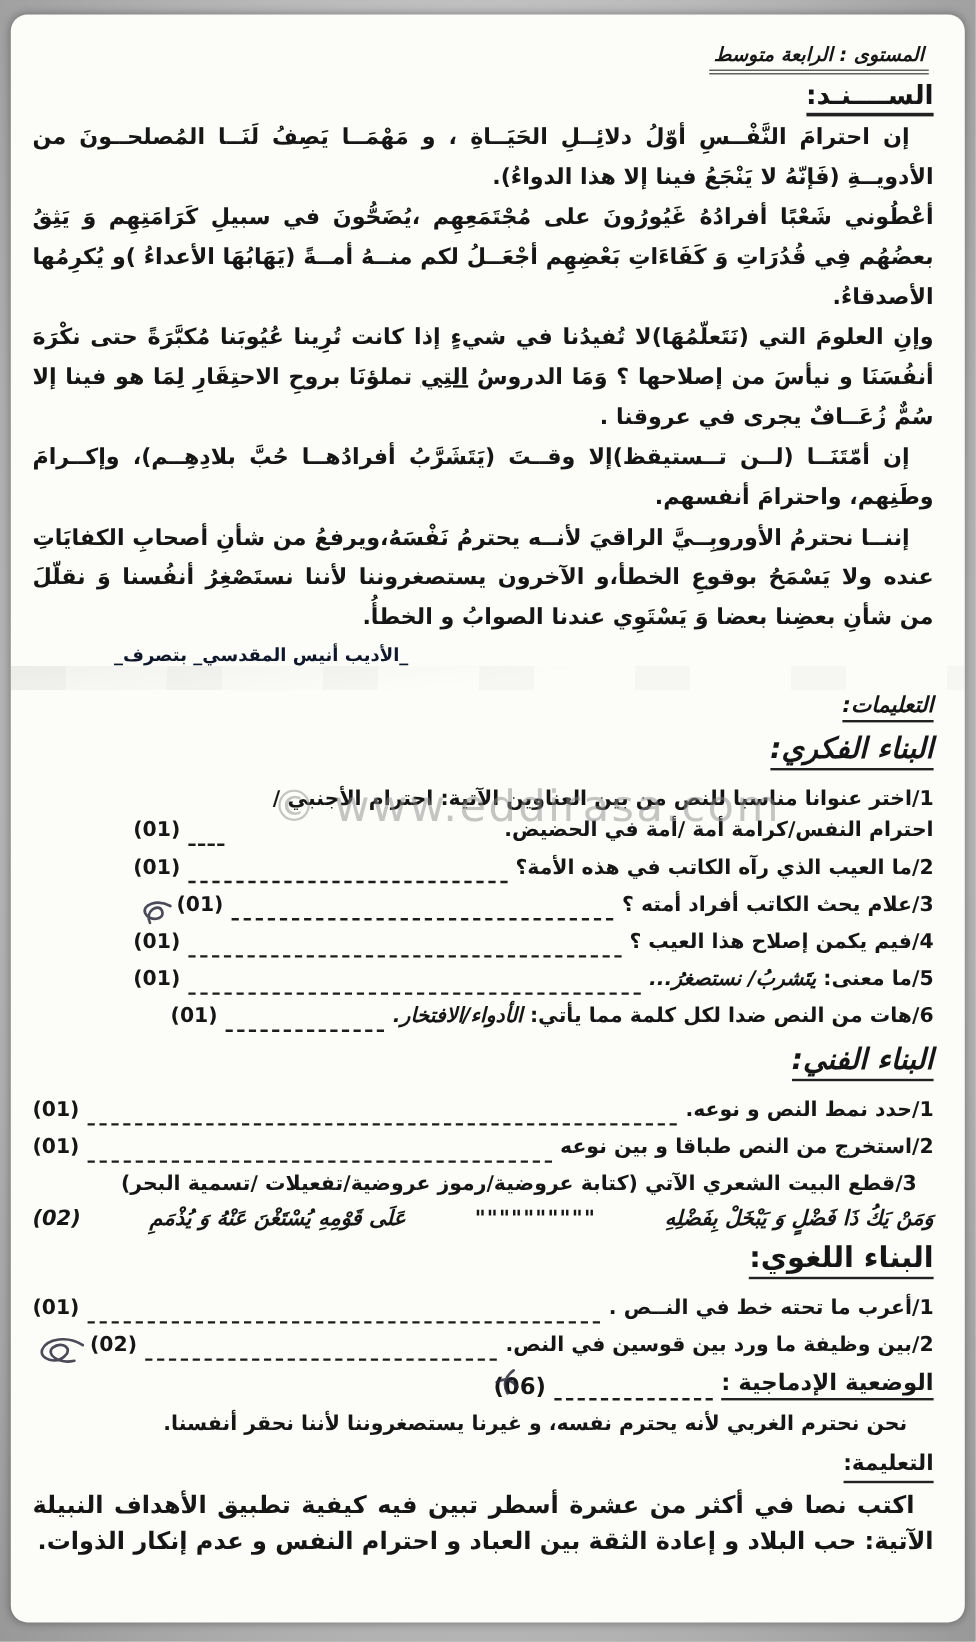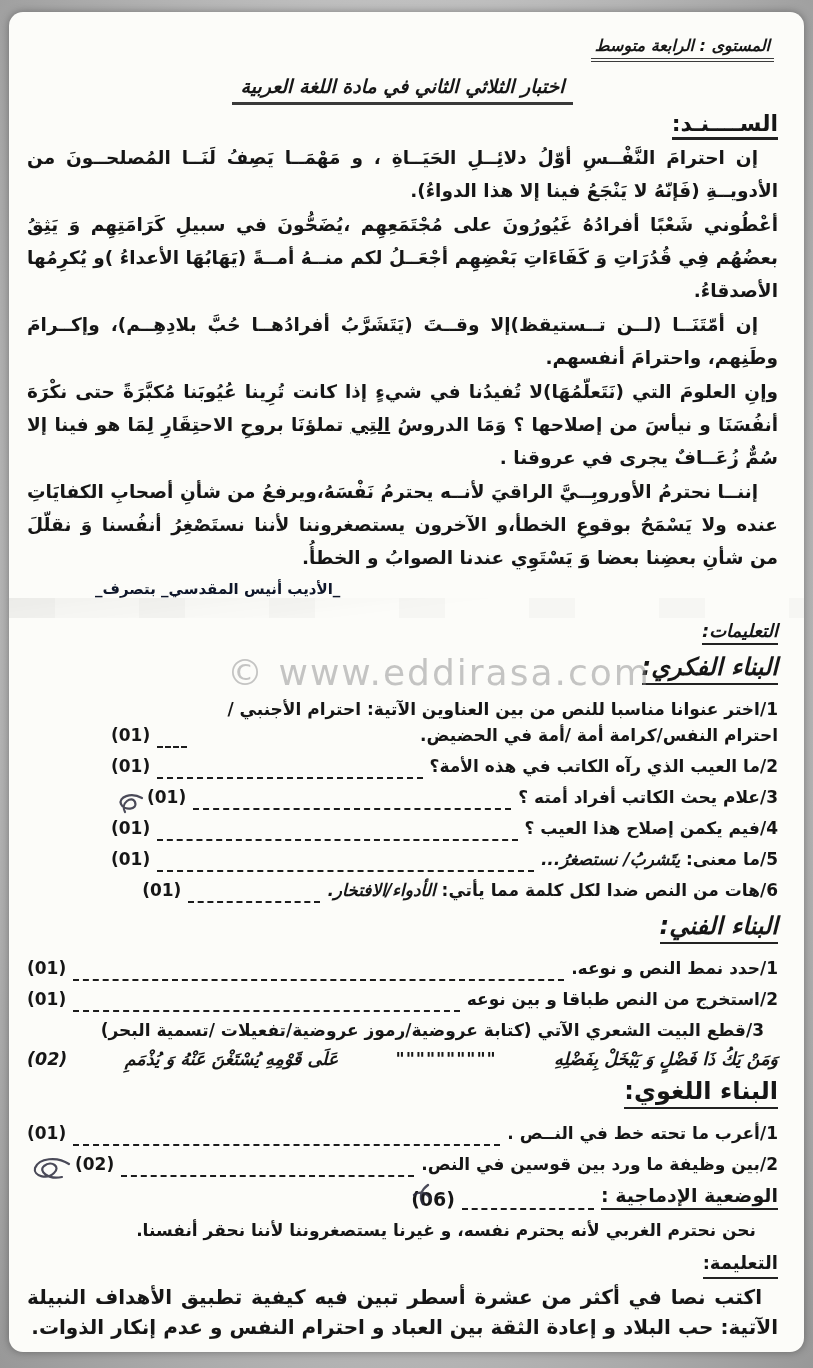--- a/index.html
+++ b/index.html
@@ -106,30 +106,27 @@
 
 <div class="scan-bg">
   <div class="paper">
 
     <div class="watermark">© www.eddirasa.com</div>
 
     <div class="level">
       <span class="level-text">المستوى : الرابعة متوسط</span>
     </div>
 
-    <div class="title-wrap">
-      <span class="title-text">اختبار الثلاثي الثاني في مادة اللغة العربية</span>
-    </div>
 
     <div>
       <span class="h-sanad">الســــنـد:</span>
       <p class="para indent">إن احترامَ النَّفْــسِ أوّلُ دلائِــلِ الحَيَــاةِ ، و مَهْمَــا يَصِفُ لَنَــا المُصلحــونَ من الأدويــةِ (فَإنّهُ لا يَنْجَعُ فينا إلا هذا الدواءُ).</p>
       <p class="para">أعْطُوني شَعْبًا أفرادُهُ غَيُورُونَ على مُجْتَمَعِهِم ،يُضَحُّونَ في سبيلِ كَرَامَتِهِم وَ يَثِقُ بعضُهُم فِي قُدُرَاتِ وَ كَفَاءَاتِ بَعْضِهِم أجْعَــلُ لكم منــهُ أمــةً (يَهَابُهَا الأعداءُ )و يُكرِمُها الأصدقاءُ.</p>
+      <p class="para"><span>وإنِ العلومَ التي (نَتَعلّمُهَا)لا تُفيدُنا في شيءٍ إذا كانت تُرِينا عُيُوبَنا مُكبَّرَةً حتى نكْرَهَ أنفُسَنَا و نيأسَ من إصلاحها ؟ وَمَا الدروسُ </span><span class="uw">التِي</span><span> تملؤنَا بروحِ الاحتِقَارِ لِمَا هو فينا إلا سُمٌّ زُعَــافٌ يجرى في عروقنا .</span></p>
       <p class="para indent">إن أمّتَنَــا (لــن تــستيقظ)إلا وقــتَ (يَتَشَرَّبُ أفرادُهــا حُبَّ بلادِهِــم)، وإكــرامَ وطَنِهم، واحترامَ أنفسهم.</p>
-      <p class="para"><span>وإنِ العلومَ التي (نَتَعلّمُهَا)لا تُفيدُنا في شيءٍ إذا كانت تُرِينا عُيُوبَنا مُكبَّرَةً حتى نكْرَهَ أنفُسَنَا و نيأسَ من إصلاحها ؟ وَمَا الدروسُ </span><span class="uw">التِي</span><span> تملؤنَا بروحِ الاحتِقَارِ لِمَا هو فينا إلا سُمٌّ زُعَــافٌ يجرى في عروقنا .</span></p>
       <p class="para indent">إننــا نحترمُ الأوروبِــيَّ الراقيَ لأنــه يحترمُ نَفْسَهُ،ويرفعُ من شأنِ أصحابِ الكفايَاتِ عنده ولا يَسْمَحُ بوقوعِ الخطأ،و الآخرون يستصغروننا لأننا نستَصْغِرُ أنفُسنا وَ نقلّلَ من شأنِ بعضِنا بعضا وَ يَسْتَوِي عندنا الصوابُ و الخطأُ.</p>
       <p class="author">_الأديب أنيس المقدسي_ بتصرف_</p>
     </div>
 
     <div class="crease"></div>
 
     <div>
       <span class="h-instr">التعليمات:</span>
     </div>
 

